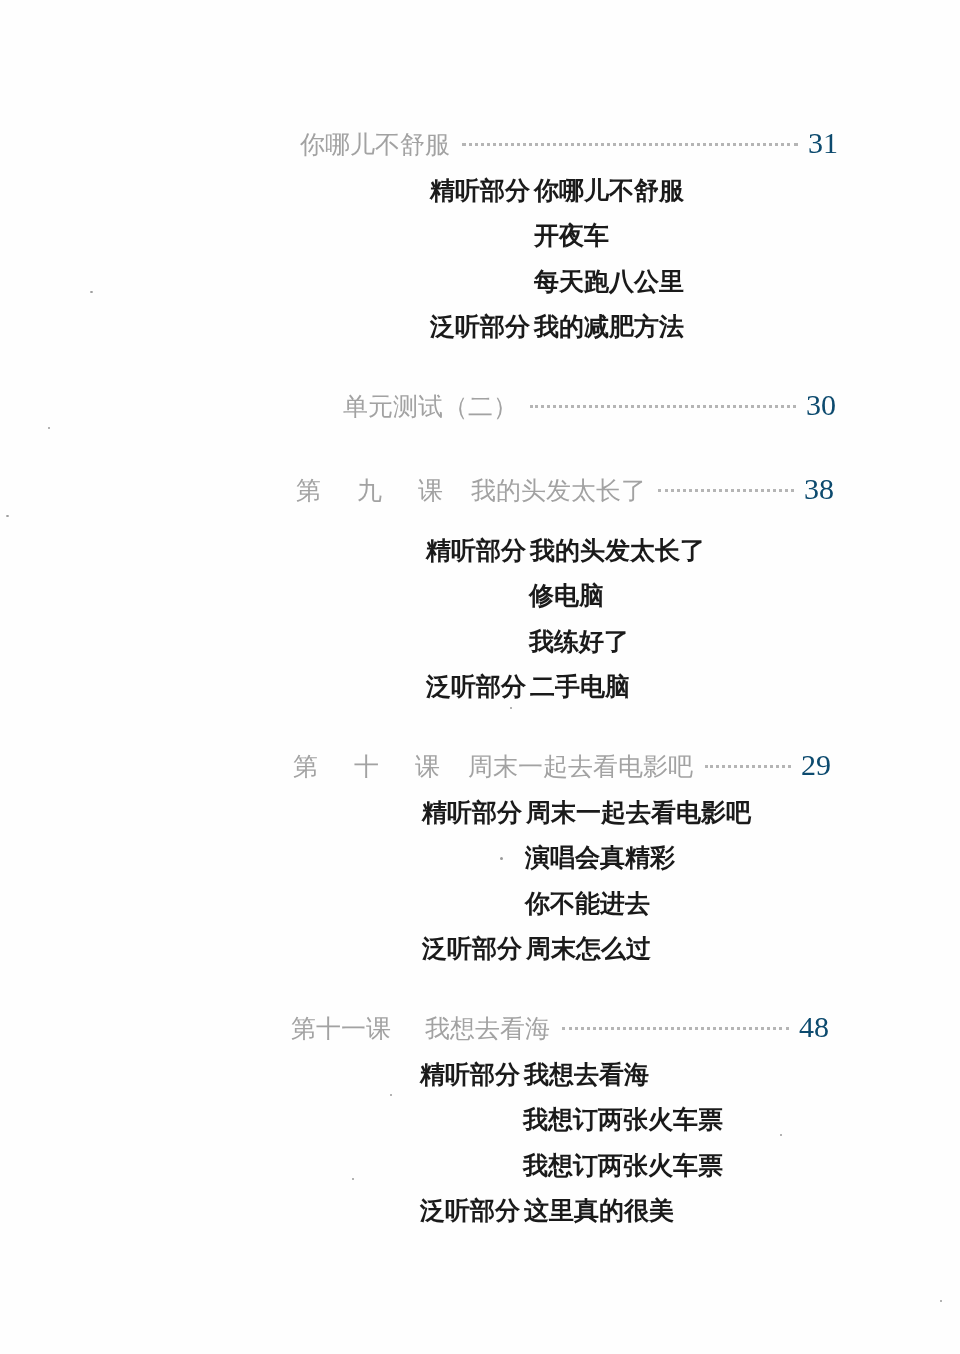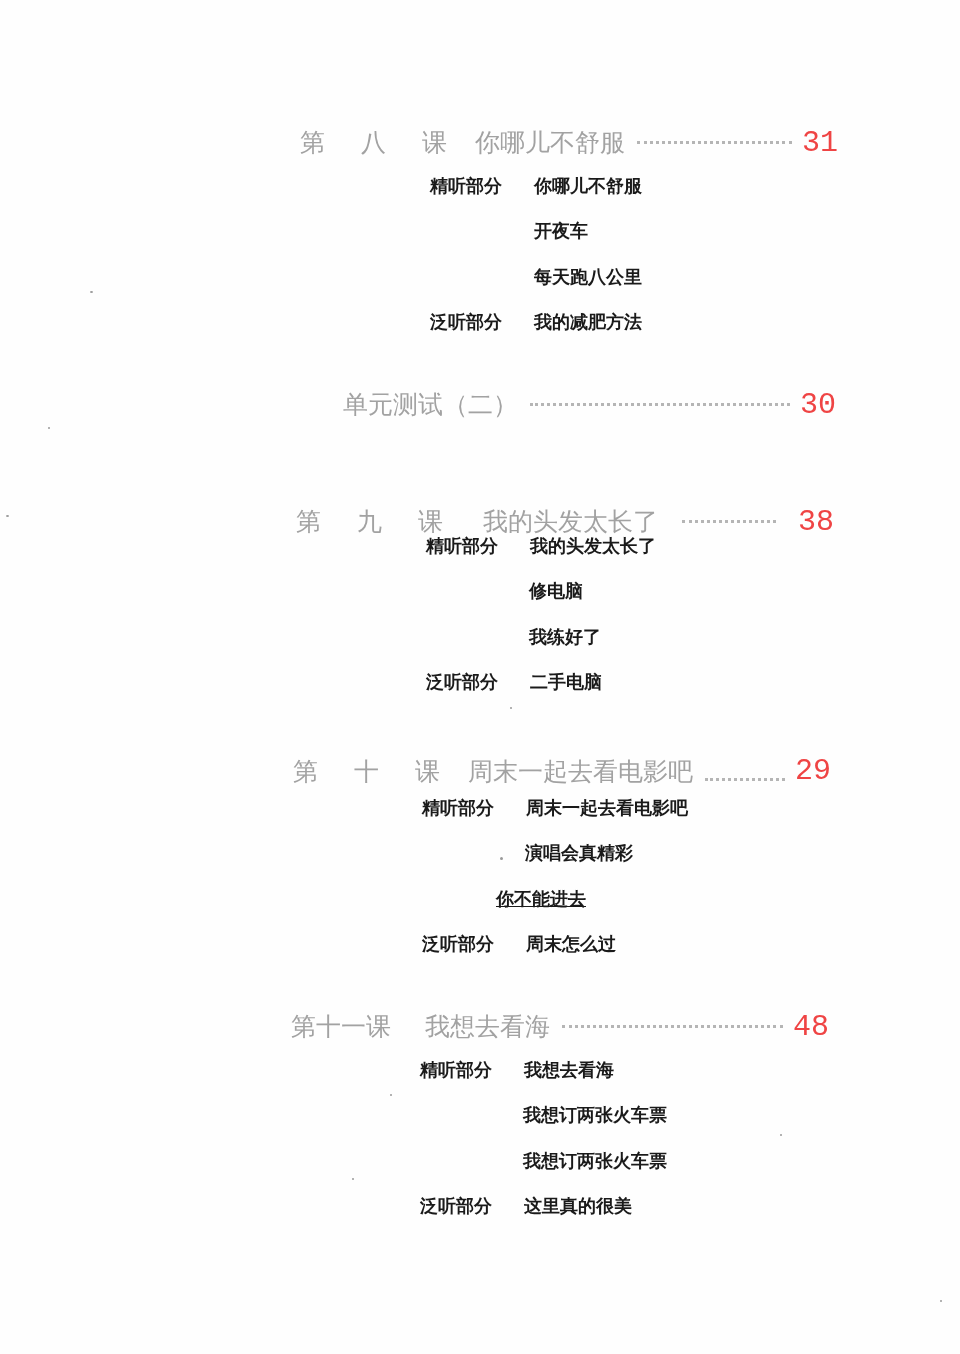--- a/index.html
+++ b/index.html
@@ -47,28 +47,28 @@
     }
     .heading .dots {
       flex: 1;
       margin: 0 10px 0 12px;
       border-bottom: 3px dotted #b5b5b5;
       height: 0;
       position: relative;
       top: -7px;
     }
     .heading .page-no {
-      font-family: Liberation Mono, monospace;
+      font-family: Liberation Serif, serif;
       font-size: 30px;
-      color: #ef4444;
+      color: #0c4a6e;
     }
     .sub {
       position: absolute;
       display: flex;
-      font-size: 18px;
+      font-size: 25px;
       color: #1a1a1a;
       font-weight: bold;
       white-space: nowrap;
     }
     .sub .cat {
       width: 104px;
     }
     .sub .item {
       padding-left: 0;
     }
@@ -82,21 +82,20 @@
   <div class="speck" style="left:48px;top:427px;width:2px;height:2px;"></div>
   <div class="speck" style="left:6px;top:515px;width:3px;height:2px;"></div>
   <div class="speck" style="left:510px;top:707px;width:2px;height:2px;"></div>
   <div class="speck" style="left:500px;top:857px;width:3px;height:3px;"></div>
   <div class="speck" style="left:390px;top:1094px;width:2px;height:2px;"></div>
   <div class="speck" style="left:352px;top:1178px;width:2px;height:2px;"></div>
   <div class="speck" style="left:780px;top:1134px;width:2px;height:2px;"></div>
   <div class="speck" style="left:940px;top:1300px;width:2px;height:2px;"></div>
 
   <div class="heading" style="left:300px;top:126px;width:538px;">
-    <span class="lesson-no">第 八 课</span>
     <span class="title">你哪儿不舒服</span>
     <span class="dots"></span>
     <span class="page-no">31</span>
   </div>
   <div class="sub" style="left:430px;top:174px;">
     <span class="cat">精听部分</span>
     <span class="item">你哪儿不舒服</span>
   </div>
   <div class="sub" style="left:534px;top:219px;">
     <span class="item">开夜车</span>
@@ -108,55 +107,55 @@
     <span class="cat">泛听部分</span>
     <span class="item">我的减肥方法</span>
   </div>
 
   <div class="heading" style="left:298px;top:388px;width:538px;">
     <span class="lesson-no tight" style="margin-right:0;margin-left:45px;">单元测试（二）</span>
     <span class="dots"></span>
     <span class="page-no">30</span>
   </div>
 
-  <div class="heading" style="left:296px;top:505px;width:538px;gap:12px;">
+  <div class="heading" style="left:296px;top:472px;width:538px;">
     <span class="lesson-no">第 九 课</span>
     <span class="title">我的头发太长了</span>
     <span class="dots"></span>
     <span class="page-no">38</span>
   </div>
   <div class="sub" style="left:426px;top:534px;">
     <span class="cat">精听部分</span>
     <span class="item">我的头发太长了</span>
   </div>
   <div class="sub" style="left:529px;top:579px;">
     <span class="item">修电脑</span>
   </div>
   <div class="sub" style="left:529px;top:625px;">
     <span class="item">我练好了</span>
   </div>
   <div class="sub" style="left:426px;top:670px;">
     <span class="cat">泛听部分</span>
     <span class="item">二手电脑</span>
   </div>
 
-  <div class="heading" style="left:293px;top:748px;width:538px;align-items:flex-end;">
+  <div class="heading" style="left:293px;top:748px;width:538px;">
     <span class="lesson-no">第 十 课</span>
     <span class="title">周末一起去看电影吧</span>
     <span class="dots"></span>
     <span class="page-no">29</span>
   </div>
   <div class="sub" style="left:422px;top:796px;">
     <span class="cat">精听部分</span>
     <span class="item">周末一起去看电影吧</span>
   </div>
   <div class="sub" style="left:525px;top:841px;">
     <span class="item">演唱会真精彩</span>
   </div>
-  <div class="sub" style="left:496px;top:887px;text-decoration:underline;">
+  <div class="sub" style="left:525px;top:887px;">
     <span class="item">你不能进去</span>
   </div>
   <div class="sub" style="left:422px;top:932px;">
     <span class="cat">泛听部分</span>
     <span class="item">周末怎么过</span>
   </div>
 
   <div class="heading" style="left:291px;top:1010px;width:538px;">
     <span class="lesson-no tight">第十一课</span>
     <span class="title">我想去看海</span>

